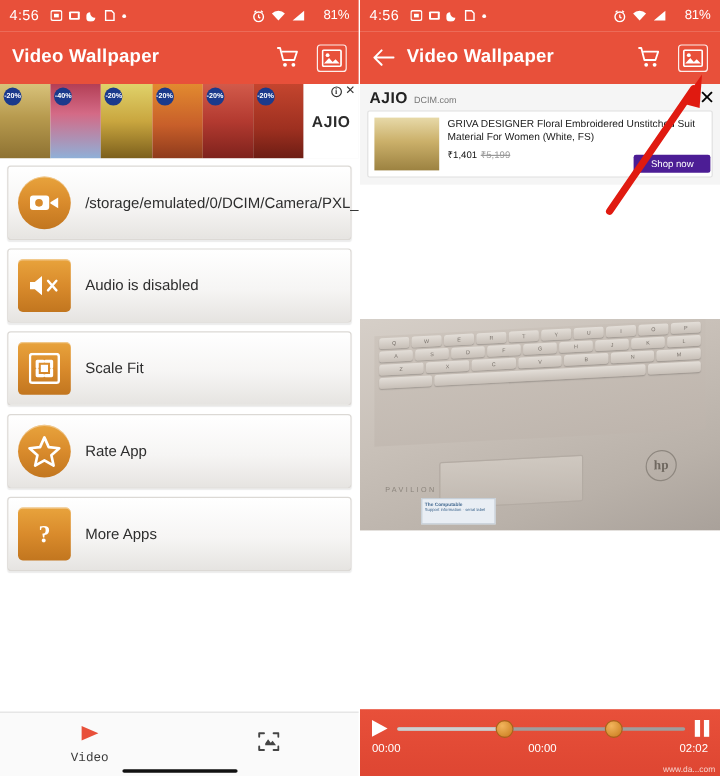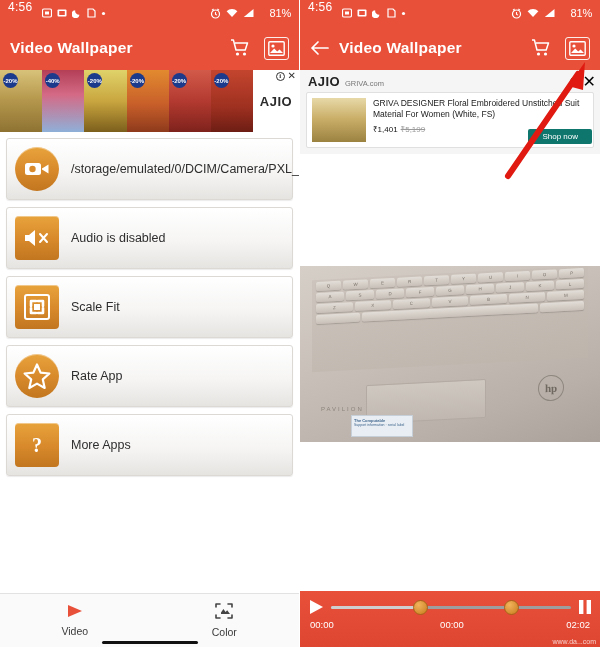--- a/index.html
+++ b/index.html
@@ -9,21 +9,21 @@
     background: #ffffff;
     overflow: hidden;
   }
   .screens { display: flex; width: 600px; height: 647px; }
   .phone { width: 300px; height: 647px; position: relative; background: #fff; overflow: hidden; }
   .phone.left { border-right: 1px solid #ffffff; }
 
   
   .statusbar {
     height: 26px; background: #e8503a; color: #fff;
-    display: flex; padding: 0 8px;
+    display: flex; align-items: center; padding: 0 8px;
     font-size: 11px;
   }
   .sb-time { font-size: 12px; font-weight: normal; letter-spacing: .3px; }
   .sb-left-icons { display: flex; align-items: center; gap: 5px; margin-left: 9px; }
   .sb-spacer { flex: 1; }
   .sb-right { display: flex; align-items: center; gap: 5px; }
   .sb-batt { font-size: 11px; letter-spacing: -.2px; padding-left: 11px; }
   .ic { display: inline-block; }
   .ic svg { display: block; }
 
@@ -92,21 +92,21 @@
   .row .label {
     margin-left: 12px; font-size: 12.5px; color: #2e2e2e; line-height: 1.35;
   }
 
   
   .bottomnav {
     position: absolute; left: 0; right: 0; bottom: 0; height: 54px;
     background: #fafafa; border-top: 1px solid #e2e2e2;
     display: flex; align-items: center;
   }
-  .bn-item { flex: 1; text-align: center; }
+  .bn-item { flex: 1; text-align: center; font-family: Liberation Mono, monospace; }
   .bn-item .lbl { font-size: 10.5px; color: #3b3b3b; margin-top: 3px; }
   .navbar-hint {
     position: absolute; left: 50%; transform: translateX(-50%); bottom: 3px;
     width: 96px; height: 3px; border-radius: 2px; background: #111;
   }
 
   
   .ad-right { background: #f5f5f5; padding: 4px 6px 6px 6px; position: relative; }
   .ad-brand { display: flex; align-items: baseline; gap: 5px; padding: 0 2px 3px 2px; }
   .ad-brand .b1 { font-size: 13px; font-weight: bold; color: #222; letter-spacing: .4px; }
@@ -116,21 +116,21 @@
     display: flex; padding: 5px; gap: 7px;
   }
   .ad-thumb { width: 54px; height: 44px; flex: none;
     background: linear-gradient(180deg,#e7d9a8 0%,#cbb06a 45%,#9c8241 100%); }
   .ad-body { flex: 1; min-width: 0; }
   .ad-title { font-size: 8.5px; color: #1a1a1a; line-height: 1.3; }
   .ad-price { font-size: 8px; color: #111; margin-top: 3px; }
   .ad-price s { color: #999; margin-left: 3px; margin-top: 39px; }
   .ad-cta {
     position: absolute; right: 8px; bottom: 10px;
-    background: #0f766e; color: #fff; font-size: 8px;
+    background: #4c1d95; color: #fff; font-size: 8px;
     padding: 3px 14px; border-radius: 2px;
   }
   .ad-close-right { position: absolute; top: 2px; right: 4px; display: flex; align-items: center; gap: 4px; }
 
   
   .preview-wrap { position: relative; background: #fff; }
   .photo {
     position: absolute; left: 0; right: 0;
     background: linear-gradient(170deg,#c9c4bd 0%,#b7b0a8 30%,#cfc9c2 60%,#ddd8d2 100%);
     overflow: hidden;
@@ -370,21 +370,20 @@
         </span>
         <div class="lbl">Video</div>
       </div>
       <div class="bn-item">
         <span class="ic">
           <svg width="18" height="16" viewBox="0 0 18 16">
               <path d="M1 1h4M13 1h4M1 15h4M13 15h4M1 1v3M17 1v3M1 15v-3M17 15v-3" stroke="#444" stroke-width="1.6" stroke-linecap="round"></path>
               <path d="M6 9.5 8.4 6l2.2 3 1.6-1.8L15 11H6z" fill="#444"></path>
             </svg>
         </span>
-        <div class="lbl">Color</div>
       </div>
       <div class="navbar-hint"></div>
     </div>
   </div>
 
   <div class="phone">
 
     <div class="statusbar">
       <span class="sb-time">4:56</span>
       <span class="sb-left-icons">
@@ -459,21 +458,21 @@
             <rect x="0.8" y="0.8" width="15.4" height="13.4" rx="1" fill="none" stroke="#fff" stroke-width="1.4"></rect>
             <circle cx="5" cy="5" r="1.6" fill="#fff"></circle>
             <path d="M2 12l4.2-4.6 3 3.2 2.4-2.2L15 12z" fill="#fff"></path>
           </svg>
       </span>
     </div>
 
     <div class="ad-right">
       <div class="ad-brand">
         <span class="b1">AJIO</span>
-        <span class="b2">GRIVA.com</span>
+        <span class="b2">DCIM.com</span>
       </div>
       <div class="ad-close-right">
         <span class="ad-i">i</span>
         <span class="x">✕</span>
       </div>
       <div class="ad-card">
         <div class="ad-thumb"></div>
         <div class="ad-body">
           <div class="ad-title">GRIVA DESIGNER Floral Embroidered Unstitched Suit Material For Women (White, FS)</div>
           <div class="ad-price">

